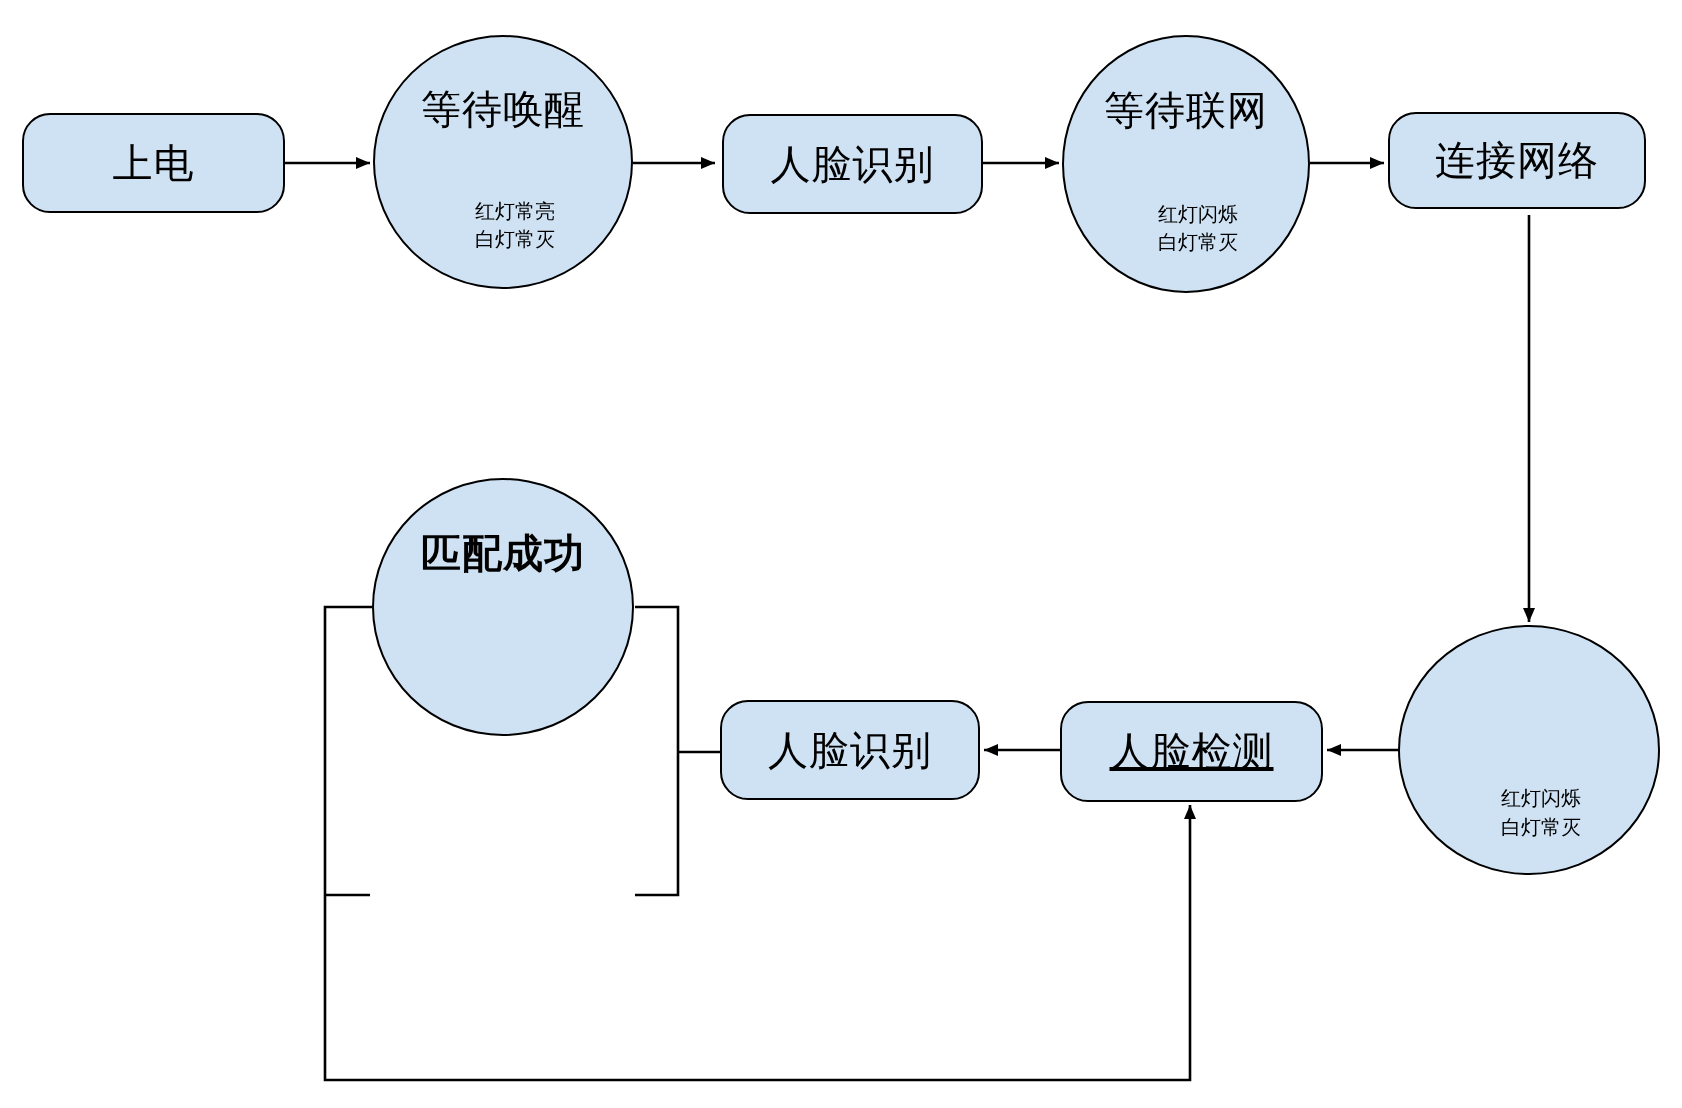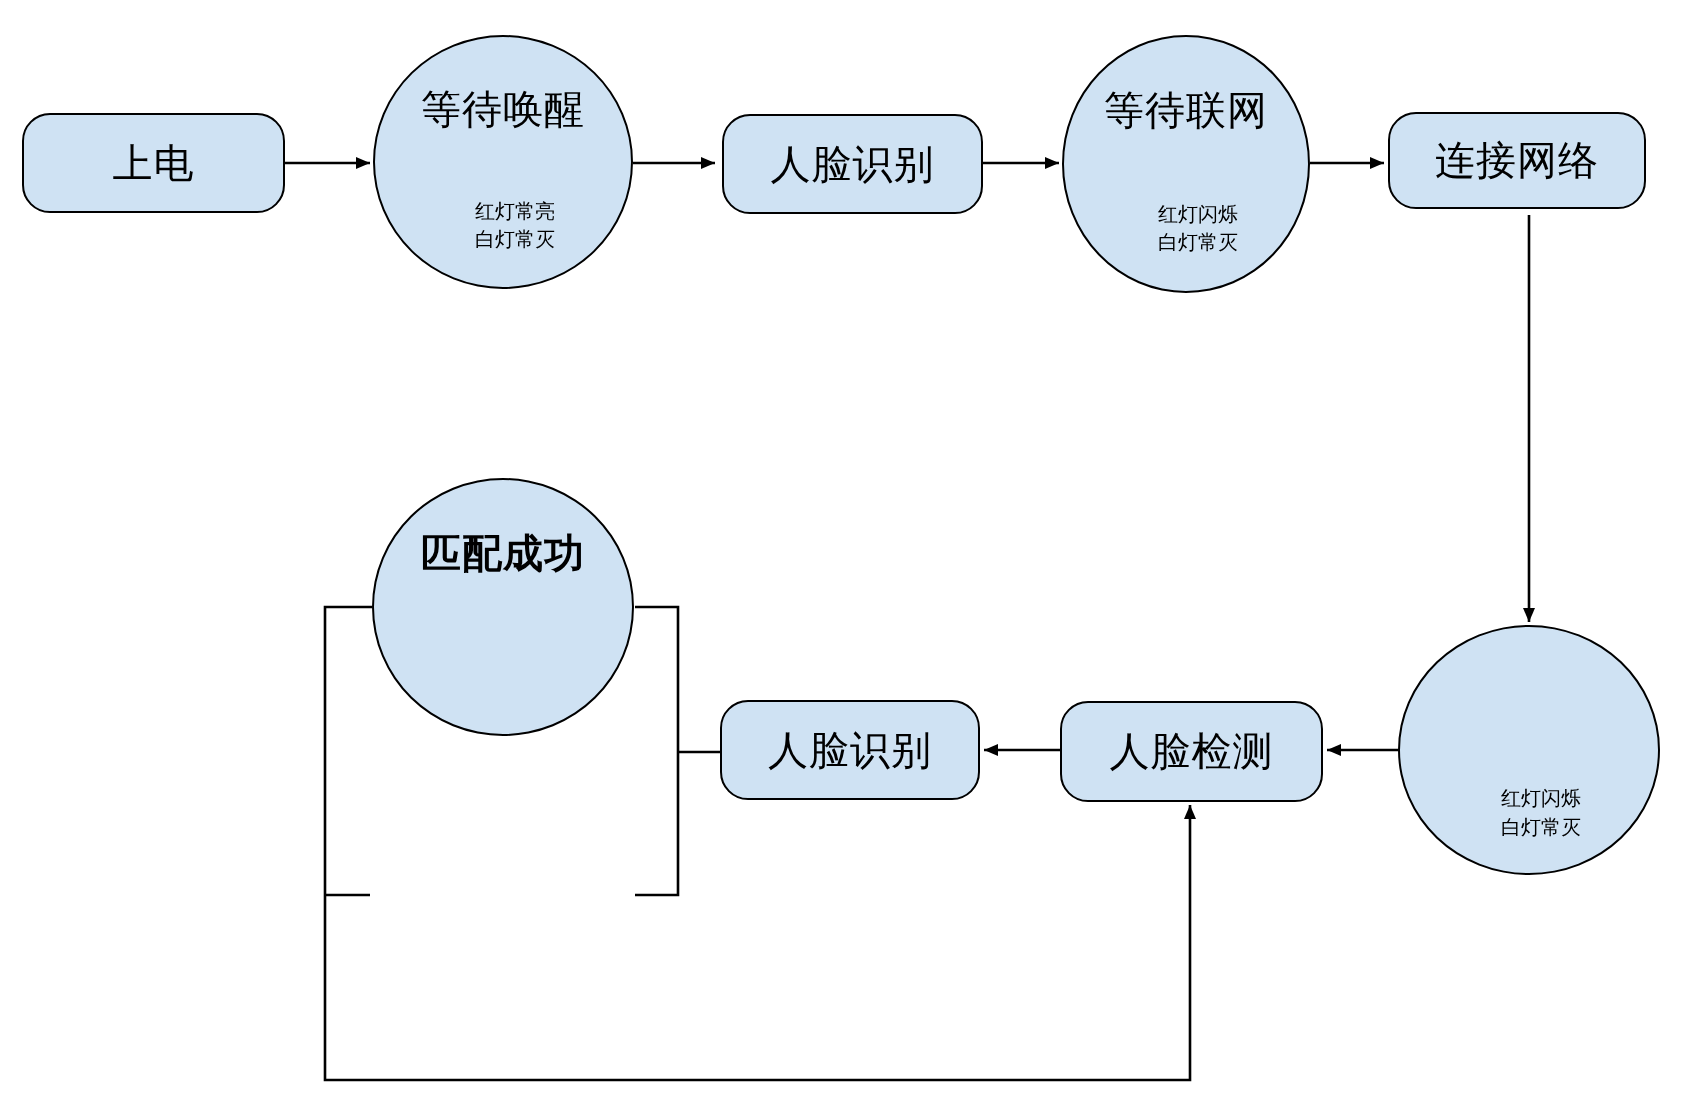--- a/index.html
+++ b/index.html
@@ -81,21 +81,21 @@
     <div class="node-label">连接网络</div>
   </div>
 
   <div class="node ellipse-node" style="left:1398px;top:625px;width:262px;height:250px;">
     <div class="node-sub">
       <div>红灯闪烁</div>
       <div>白灯常灭</div>
     </div>
   </div>
 
-  <div class="node rect-node" style="left:1060px;top:701px;width:263px;height:101px;">
+  <div class="node rect-node" style="left:1060px;top:701px;width:263px;height:101px;text-decoration:underline;">
     <div class="node-label">人脸检测</div>
   </div>
 
   <div class="node rect-node" style="left:720px;top:700px;width:260px;height:100px;">
     <div class="node-label">人脸识别</div>
   </div>
 
   <div class="node ellipse-node" style="left:372px;top:478px;width:262px;height:258px;font-weight:bold;">
     <div class="node-label">匹配成功</div>
   </div>

